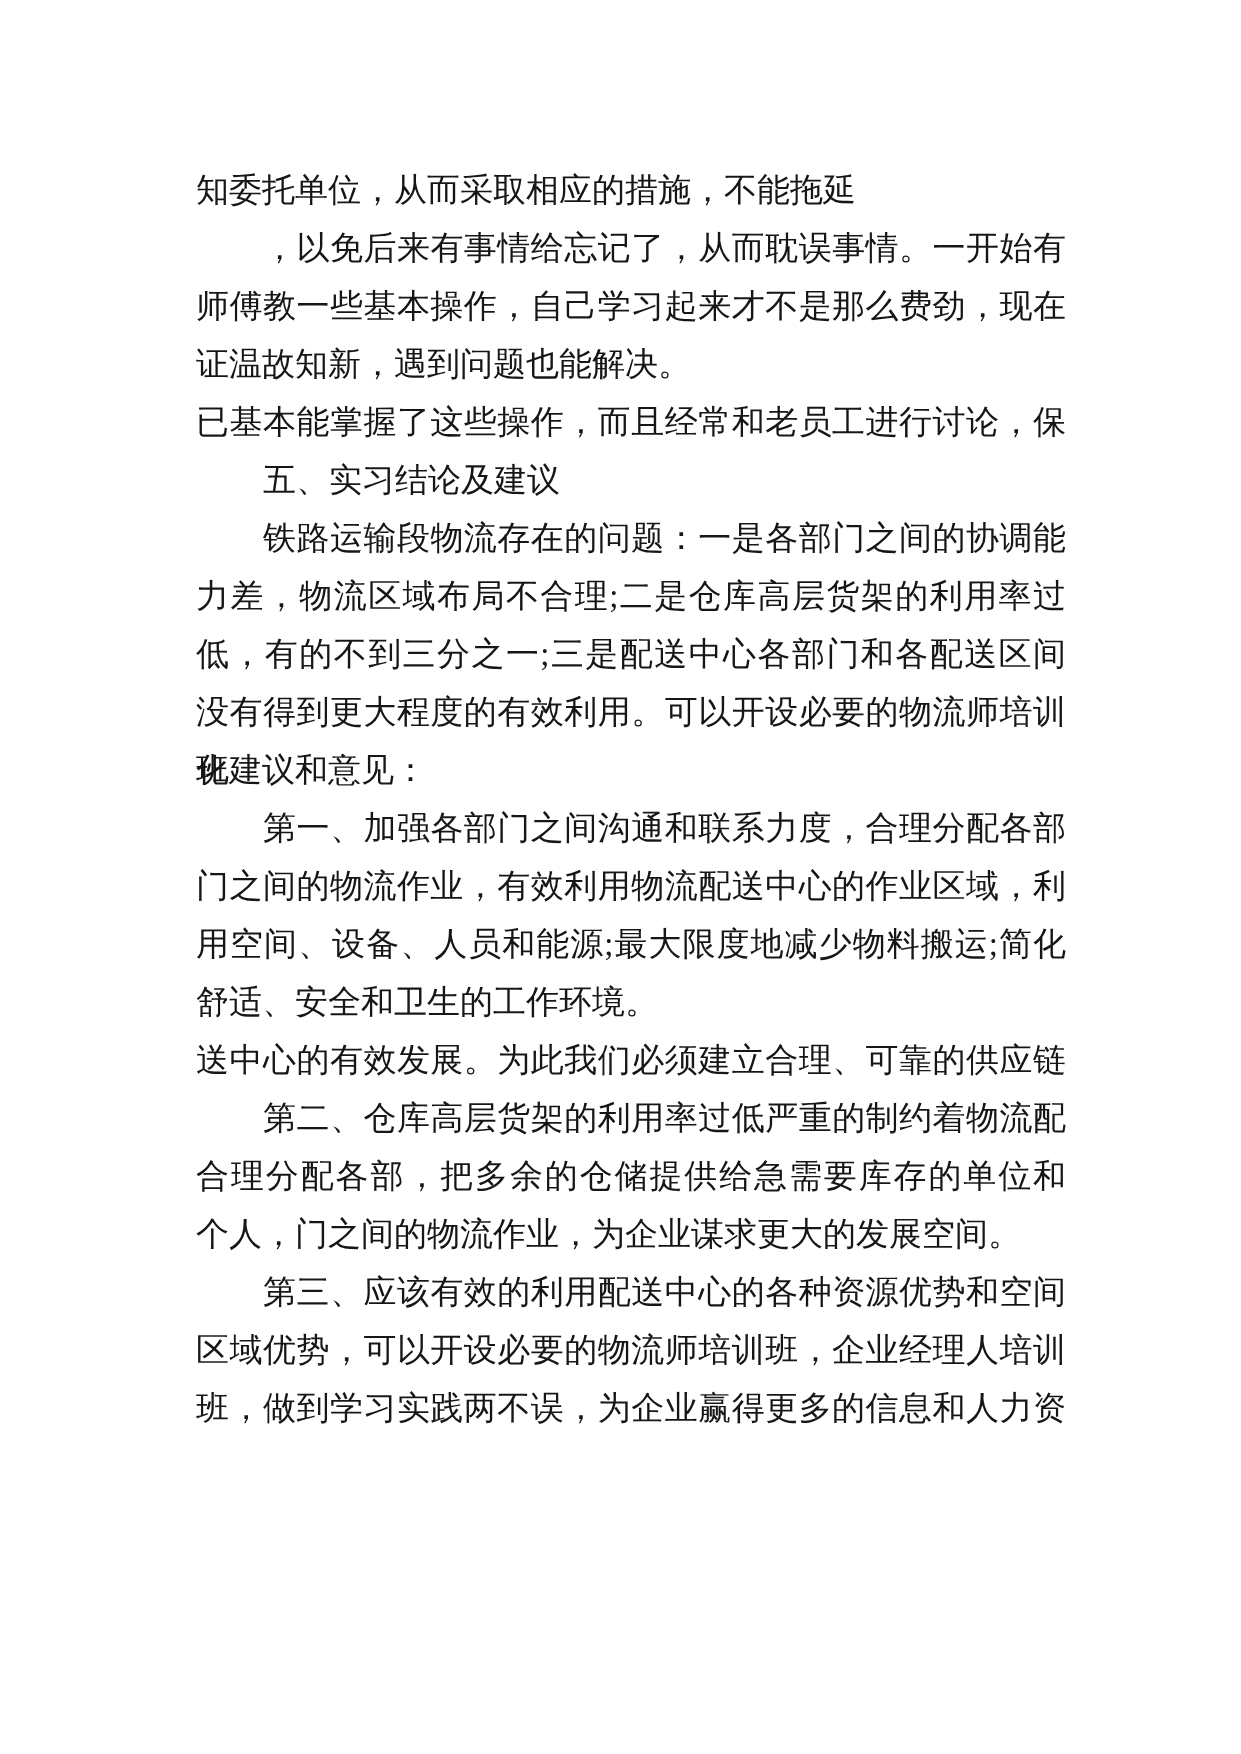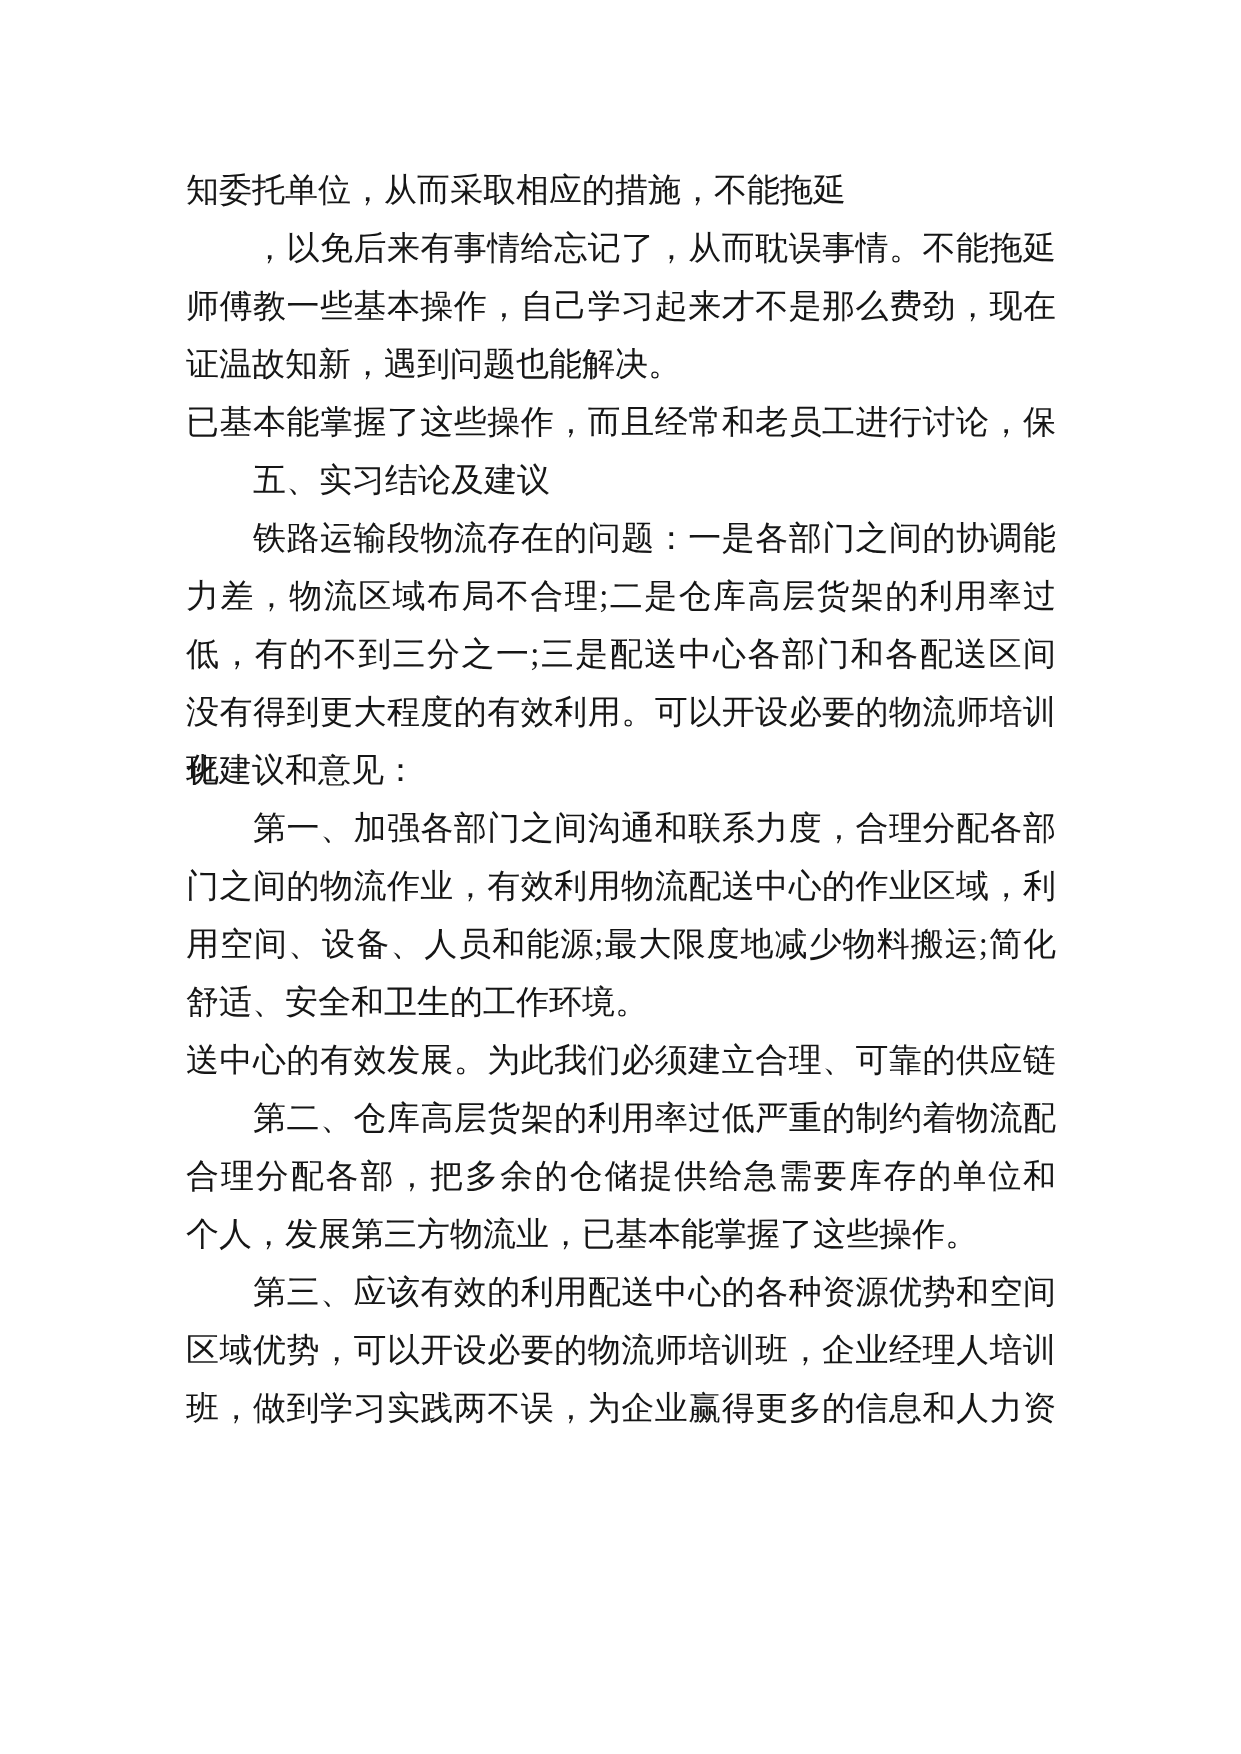--- a/index.html
+++ b/index.html
@@ -11,21 +11,21 @@
     position: relative;
     width: 1241px;
     height: 1754px;
     background: #ffffff;
     overflow: hidden;
     font-family: "Liberation Serif", serif;
     color: #161616;
   }
   .text-block {
     position: absolute;
-    left: 186px;
+    left: 196px;
     top: 161px;
     width: 870px;
   }
   .doc-line {
     font-size: 33px;
     line-height: 58px;
     height: 58px;
     font-weight: 400;
     letter-spacing: 0px;
     white-space: normal;
@@ -38,35 +38,35 @@
     text-align: justify;
     text-align-last: justify;
   }
 </style>
 </head>
 <body>
 
 <div class="page" style="background: rgb(255, 255, 255); color: rgb(22, 22, 22);">
   <div class="text-block" id="lines-container">
       <div class="doc-line">知委托单位，从而采取相应的措施，不能拖延</div>
-      <div class="doc-line indent fill">，以免后来有事情给忘记了，从而耽误事情。不能拖延</div>
+      <div class="doc-line indent fill">，以免后来有事情给忘记了，从而耽误事情。一开始有</div>
       <div class="doc-line fill">师傅教一些基本操作，自己学习起来才不是那么费劲，现在</div>
       <div class="doc-line">证温故知新，遇到问题也能解决。</div>
       <div class="doc-line fill">已基本能掌握了这些操作，而且经常和老员工进行讨论，保</div>
       <div class="doc-line indent">五、实习结论及建议</div>
       <div class="doc-line indent fill">铁路运输段物流存在的问题：一是各部门之间的协调能</div>
       <div class="doc-line fill">力差，物流区域布局不合理;二是仓库高层货架的利用率过</div>
       <div class="doc-line fill">低，有的不到三分之一;三是配送中心各部门和各配送区间</div>
       <div class="doc-line fill">没有得到更大程度的有效利用。可以开设必要的物流师培训班</div>
       <div class="doc-line">化建议和意见：</div>
       <div class="doc-line indent fill">第一、加强各部门之间沟通和联系力度，合理分配各部</div>
       <div class="doc-line fill">门之间的物流作业，有效利用物流配送中心的作业区域，利</div>
       <div class="doc-line fill">用空间、设备、人员和能源;最大限度地减少物料搬运;简化</div>
       <div class="doc-line">舒适、安全和卫生的工作环境。</div>
       <div class="doc-line fill">送中心的有效发展。为此我们必须建立合理、可靠的供应链</div>
       <div class="doc-line indent fill">第二、仓库高层货架的利用率过低严重的制约着物流配</div>
       <div class="doc-line fill">合理分配各部，把多余的仓储提供给急需要库存的单位和</div>
-      <div class="doc-line">个人，发展第三方物流业，已基本能掌握了这些操作。</div>
+      <div class="doc-line">个人，门之间的物流作业，为企业谋求更大的发展空间。</div>
       <div class="doc-line indent fill">第三、应该有效的利用配送中心的各种资源优势和空间</div>
       <div class="doc-line fill">区域优势，可以开设必要的物流师培训班，企业经理人培训</div>
       <div class="doc-line fill">班，做到学习实践两不误，为企业赢得更多的信息和人力资</div>
     </div>
 </div>
 
 </body></html>

